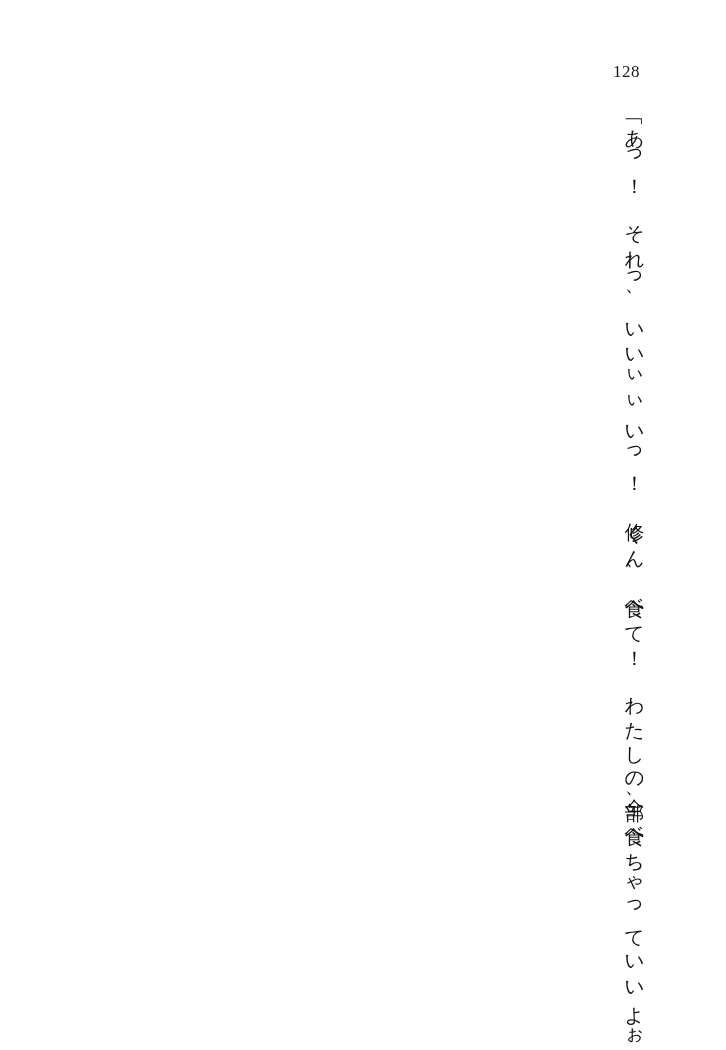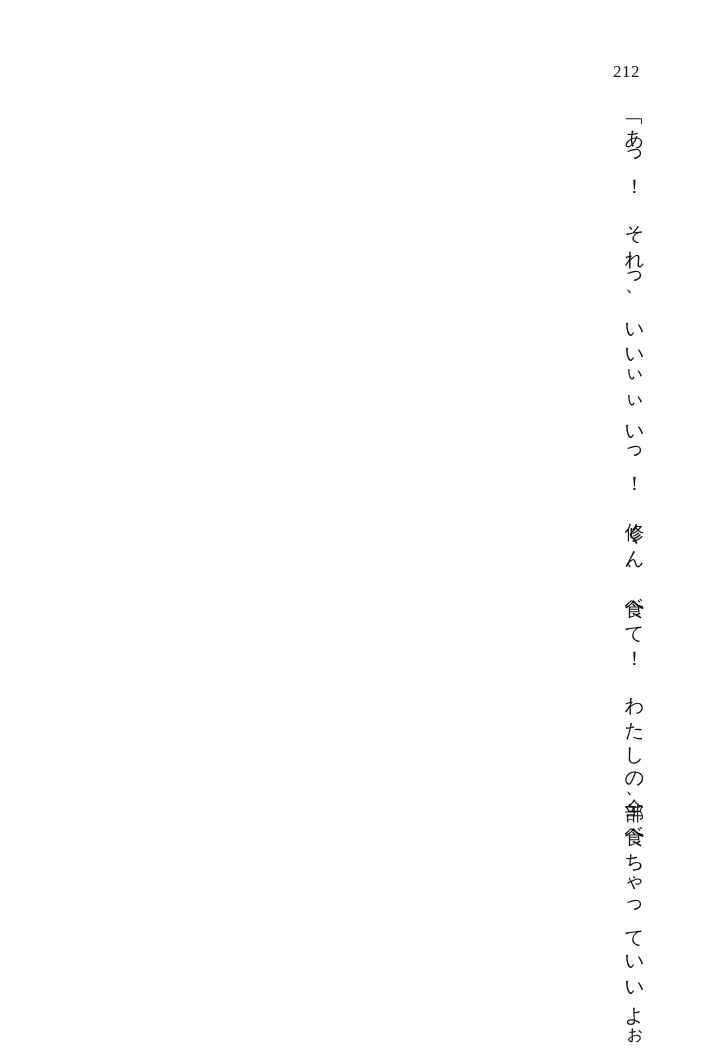--- a/index.html
+++ b/index.html
@@ -59,21 +59,21 @@
     white-space: nowrap;
     overflow: visible;
     text-align: left;
   }
 </style>
 </head>
 <body>
 
 <div class="page">
 
-  <div class="page-number">212</div>
+  <div class="page-number">128</div>
 
   <div class="text-block">
     <div class="line">「あっ！　それっ、いいぃぃいっ！　修くん、食べて！　わたしの全部、食べちゃ</div>
     <div class="line">っていいよぉ！　わ、わたしもっ！　あむっ……んぐぅうううぅ……んむう、ん</div>
 
   </div>
 
 </div>
 
 </body></html>

